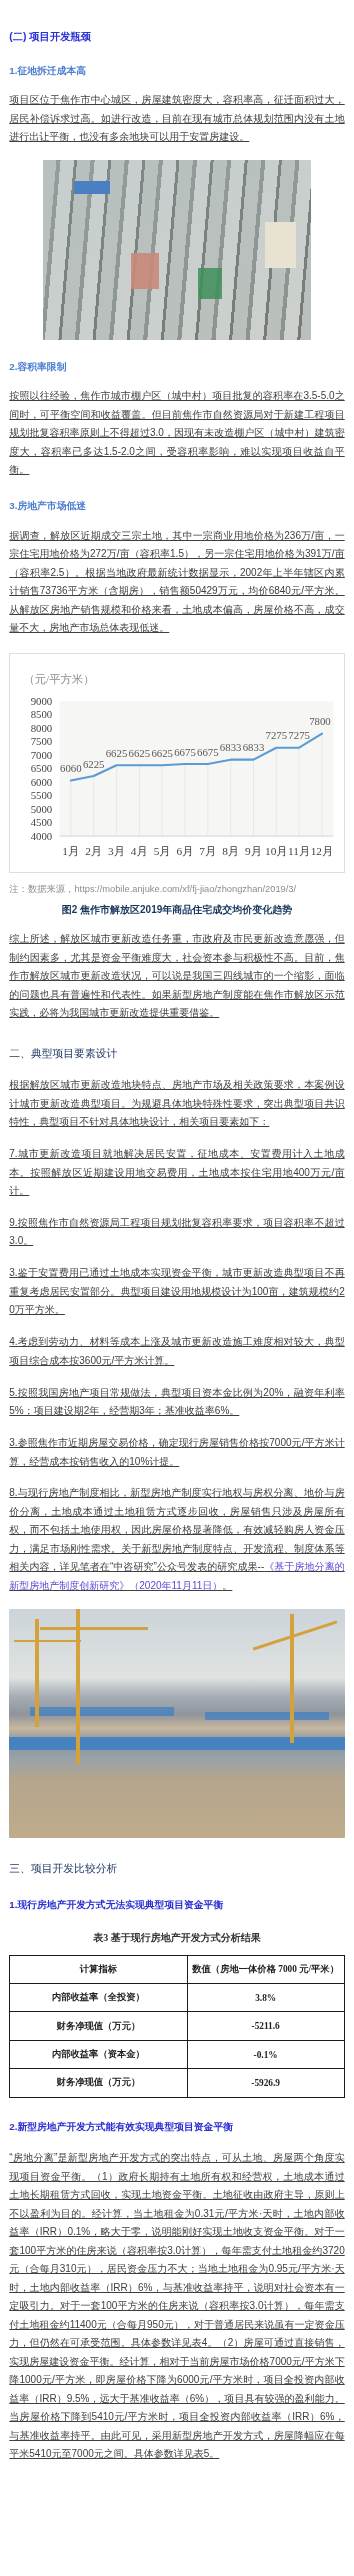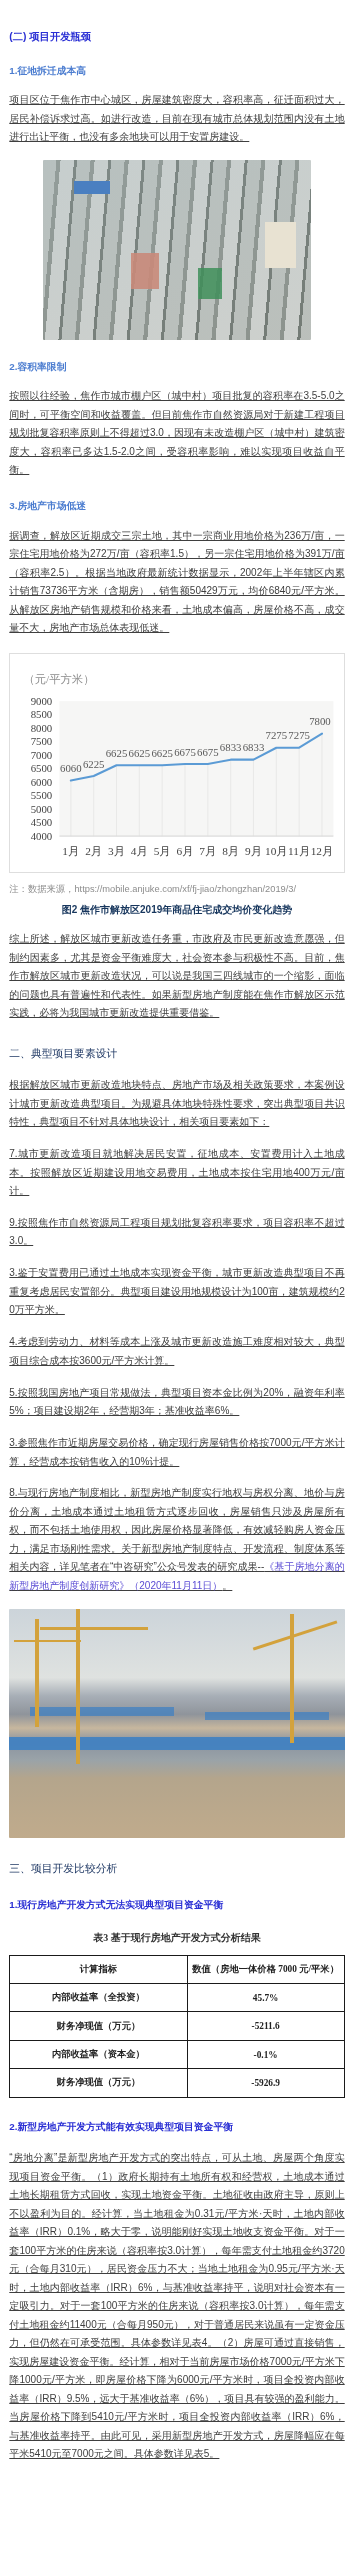--- a/index.html
+++ b/index.html
@@ -147,21 +147,21 @@
   <table class="data">
       <thead>
         <tr>
           <th style="width: 53%;">计算指标</th>
           <th style="width: 47%;">数值（房地一体价格 7000 元/平米）</th>
         </tr>
       </thead>
       <tbody>
         <tr>
           <td>内部收益率（全投资）</td>
-          <td>45.7%</td>
+          <td>3.8%</td>
         </tr>
         <tr>
           <td>财务净现值（万元）</td>
           <td>-5211.6</td>
         </tr>
         <tr>
           <td>内部收益率（资本金）</td>
           <td>-0.1%</td>
         </tr>
         <tr>

